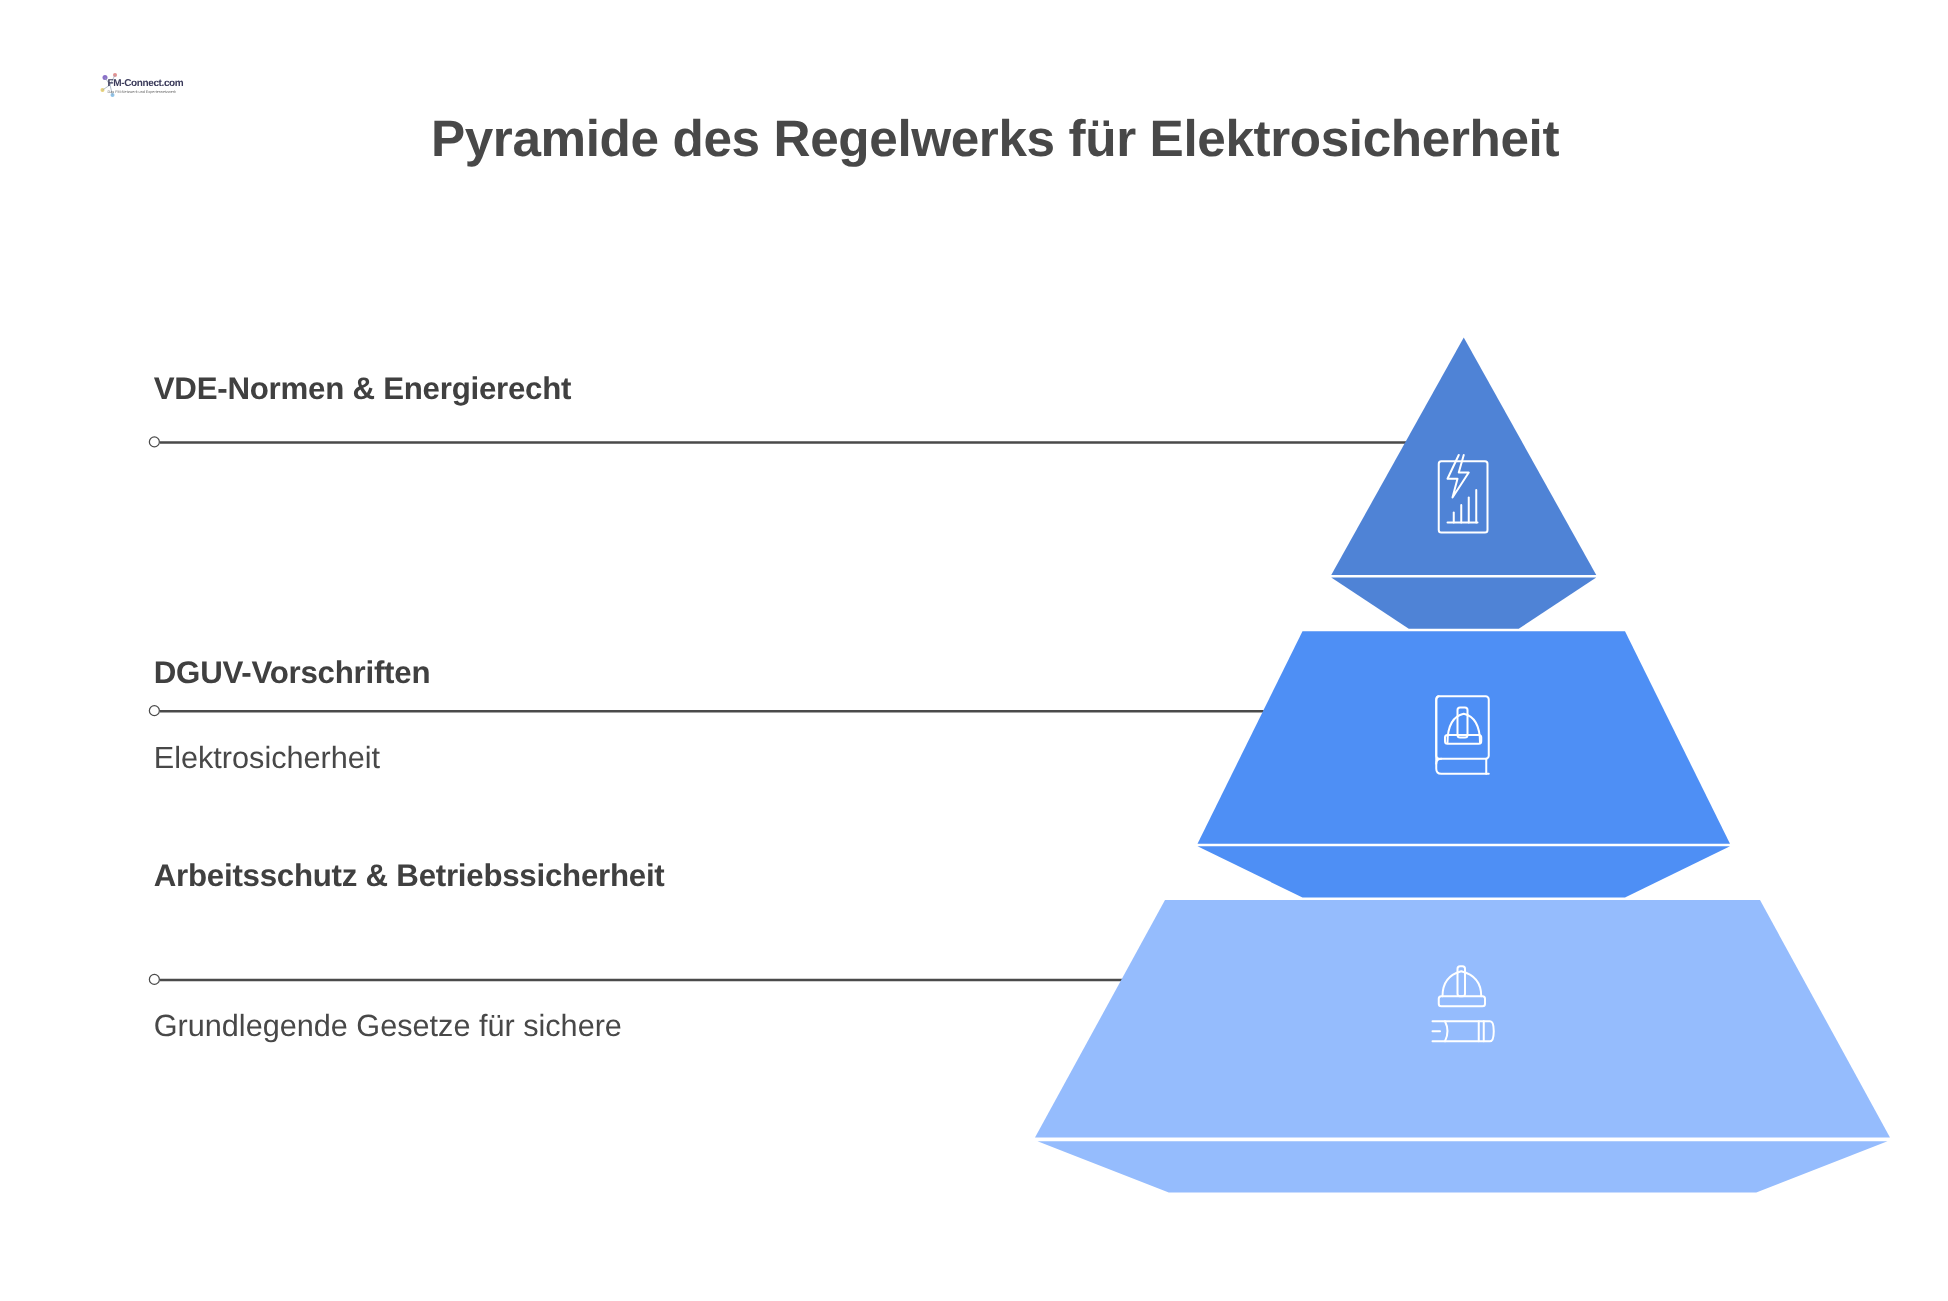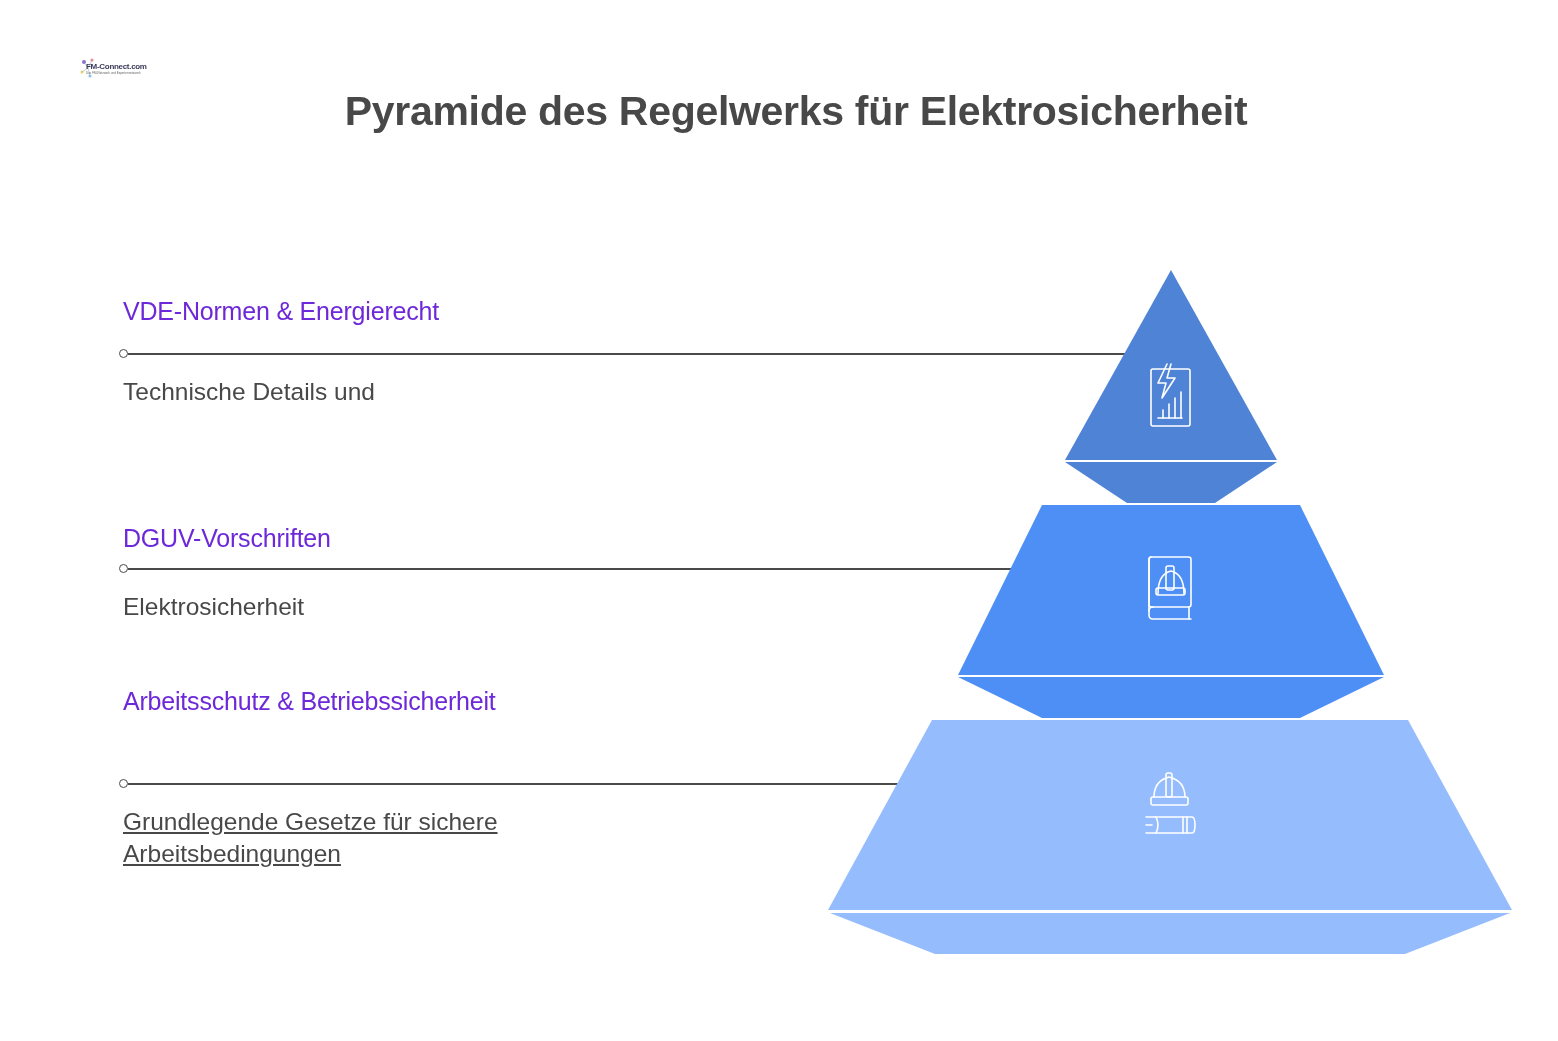--- a/index.html
+++ b/index.html
@@ -3,21 +3,21 @@
   <meta charset="utf-8">
   <style>
     html, body { margin: 0; padding: 0; background: #ffffff; }
     body { width: 1558px; height: 1041px; position: relative; overflow: hidden;
            font-family: "Liberation Sans", "DejaVu Sans", sans-serif; color: #484848; }
     .logo { position: absolute; left: 78px; top: 56px; width: 54px; height: 26px; }
     .logo-text { position: absolute; left: 8px; top: 6px; font-size: 8px; font-weight: bold; color: #3a3a5a; letter-spacing: -0.3px; white-space: nowrap; }
     .logo-sub { position: absolute; left: 8px; top: 15px; font-size: 3px; color: #666; white-space: nowrap; }
     .title { position: absolute; left: 0; top: 88px; width: 1592px; text-align: center;
              font-size: 41px; font-weight: bold; color: #484848; letter-spacing: -0.3px; }
-    .level-heading { position: absolute; left: 0; font-size: 25px; font-weight: normal; color: #6d28d9; white-space: nowrap; letter-spacing: -0.2px; }
+    .level-heading { position: absolute; left: 0; font-size: 25px; font-weight: bold; color: #404040; white-space: nowrap; letter-spacing: -0.2px; }
     .level-desc { position: absolute; left: 0; font-size: 24.5px; color: #484848; line-height: 32px; width: 460px; }
     .connector { position: absolute; height: 2px; background: #4a4a4a; left: 124px; }
     .dot { position: absolute; width: 9px; height: 9px; border: 1.5px solid #4a4a4a; border-radius: 50%; background: #fff; box-sizing: border-box; }
     svg.pyramid { position: absolute; left: 0; top: 0; }
   </style>
 </head>
 <body>
 
 <div class="logo">
   <svg width="20" height="26" viewBox="0 0 20 26" style="position:absolute;left:0;top:0">
@@ -34,40 +34,38 @@
   <span class="logo-sub">Das FM-Netzwerk und Expertennetzwerk</span>
 </div>
 
 <div class="title">Pyramide des Regelwerks für Elektrosicherheit</div>
 
 <div>
   <div class="level-heading" style="left:123px;top:297px;">VDE-Normen &amp; Energierecht</div>
   <div class="dot" style="left:119px;top:349px;"></div>
   <div class="connector" style="top:353px;width:1001px;left:128px;"></div>
   <div class="level-desc" style="left:123px;top:376px;">
-    <div>Technische Details und</div>
   </div>
 </div>
 
 <div>
   <div class="level-heading" style="left:123px;top:524px;">DGUV-Vorschriften</div>
   <div class="dot" style="left:119px;top:564px;"></div>
   <div class="connector" style="top:568px;width:883px;left:128px;"></div>
   <div class="level-desc" style="left:123px;top:591px;">
     <div>Elektrosicherheit</div>
   </div>
 </div>
 
 <div>
   <div class="level-heading" style="left:123px;top:687px;">Arbeitsschutz &amp; Betriebssicherheit</div>
   <div class="dot" style="left:119px;top:779px;"></div>
   <div class="connector" style="top:783px;width:772px;left:128px;"></div>
-  <div class="level-desc" style="left:123px;top:806px;text-decoration:underline;">
+  <div class="level-desc" style="left:123px;top:806px;">
     <div>Grundlegende Gesetze für sichere</div>
-    <div>Arbeitsbedingungen</div>
   </div>
 </div>
 
 <svg class="pyramid" width="1558" height="1041" viewBox="0 0 1558 1041">
 
   <g>
     <polygon points="1171,270 1277,460 1065,460" fill="#4f83d6"></polygon>
     <polygon points="1065,462 1277,462 1215,503 1127,503" fill="#4f83d6"></polygon>
   </g>
 

